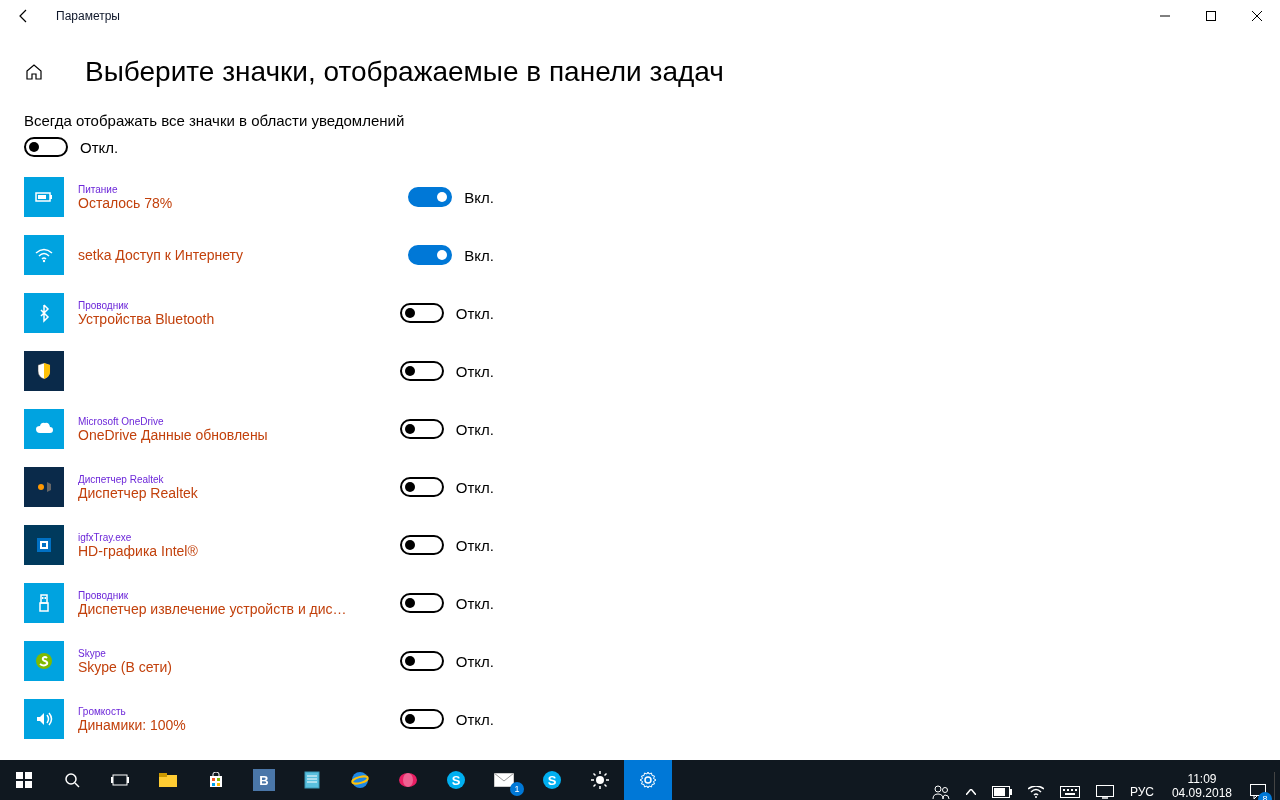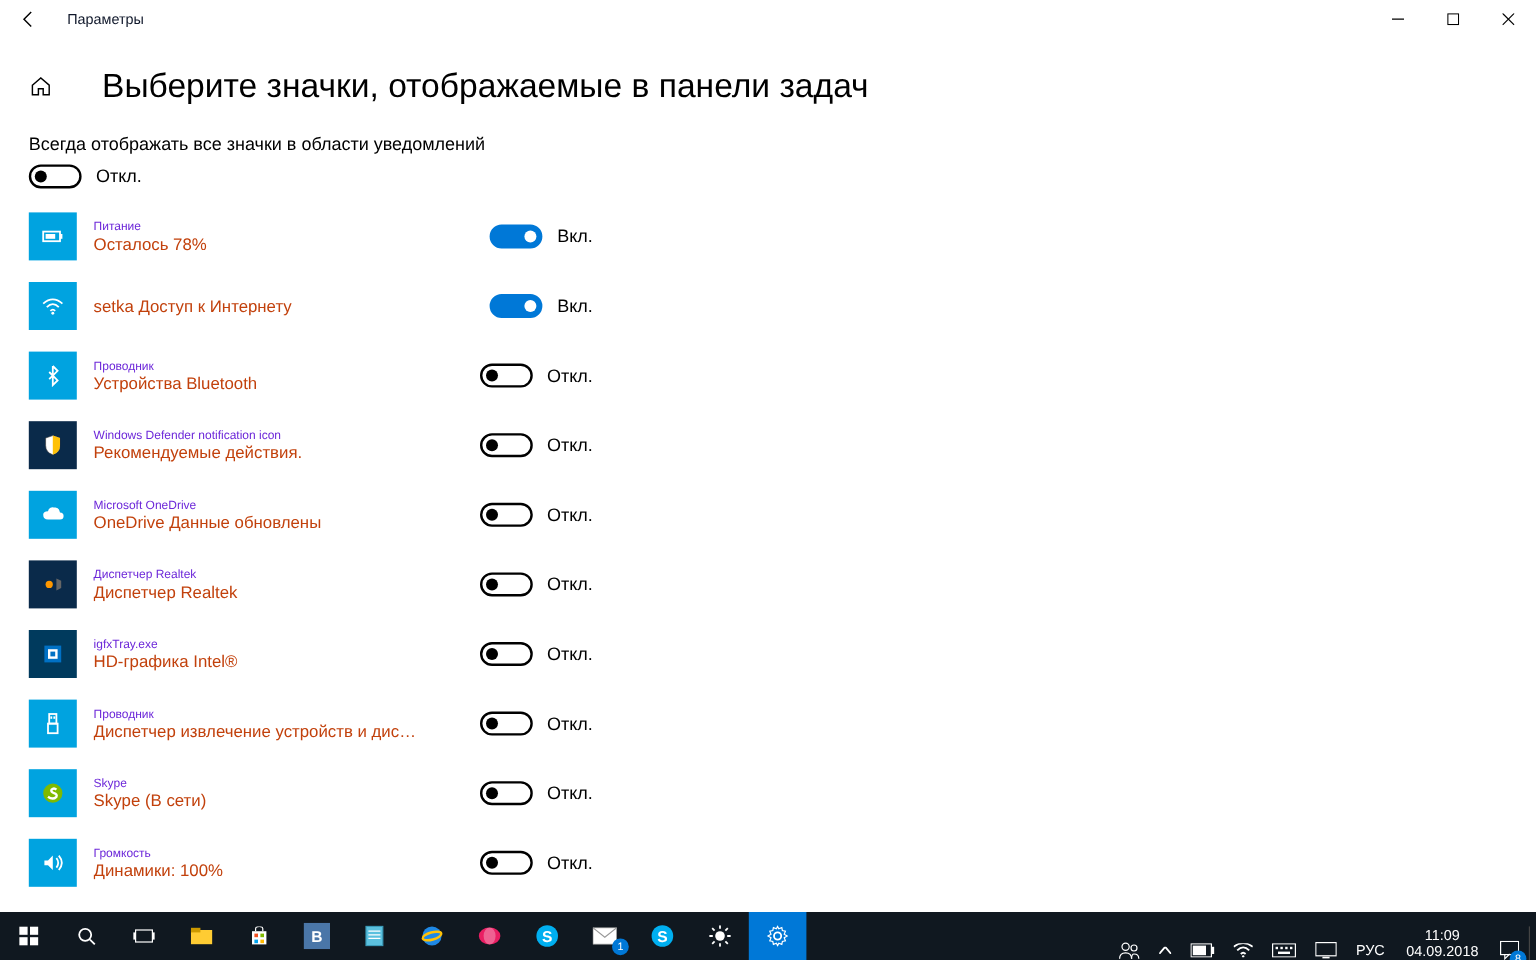--- a/index.html
+++ b/index.html
@@ -141,24 +141,20 @@
           <div class="toggle-state">Откл.</div>
         </div>
       </div>
       <div class="item-row">
         <div class="item-icon navy">
           <svg width="22" height="22" viewBox="0 0 22 22">
             <path d="M11 3 L17 5 V11 Q17 17 11 19 Q5 17 5 11 V5 Z" fill="#fff" stroke="#333" stroke-width="0.5"></path>
             <path d="M11 3 L17 5 V11 Q17 17 11 19 Z" fill="#ffc107"></path>
           </svg>
         </div>
-        <div class="item-text">
-          <div class="item-title">Windows Defender notification icon</div>
-          <div class="item-sub">Рекомендуемые действия.</div>
-        </div>
         <div class="item-toggle-wrap">
           <div class="toggle">
             <div class="knob"></div>
           </div>
           <div class="toggle-state">Откл.</div>
         </div>
       </div>
       <div class="item-row">
         <div class="item-icon">
           <svg width="22" height="22" viewBox="0 0 22 22">

